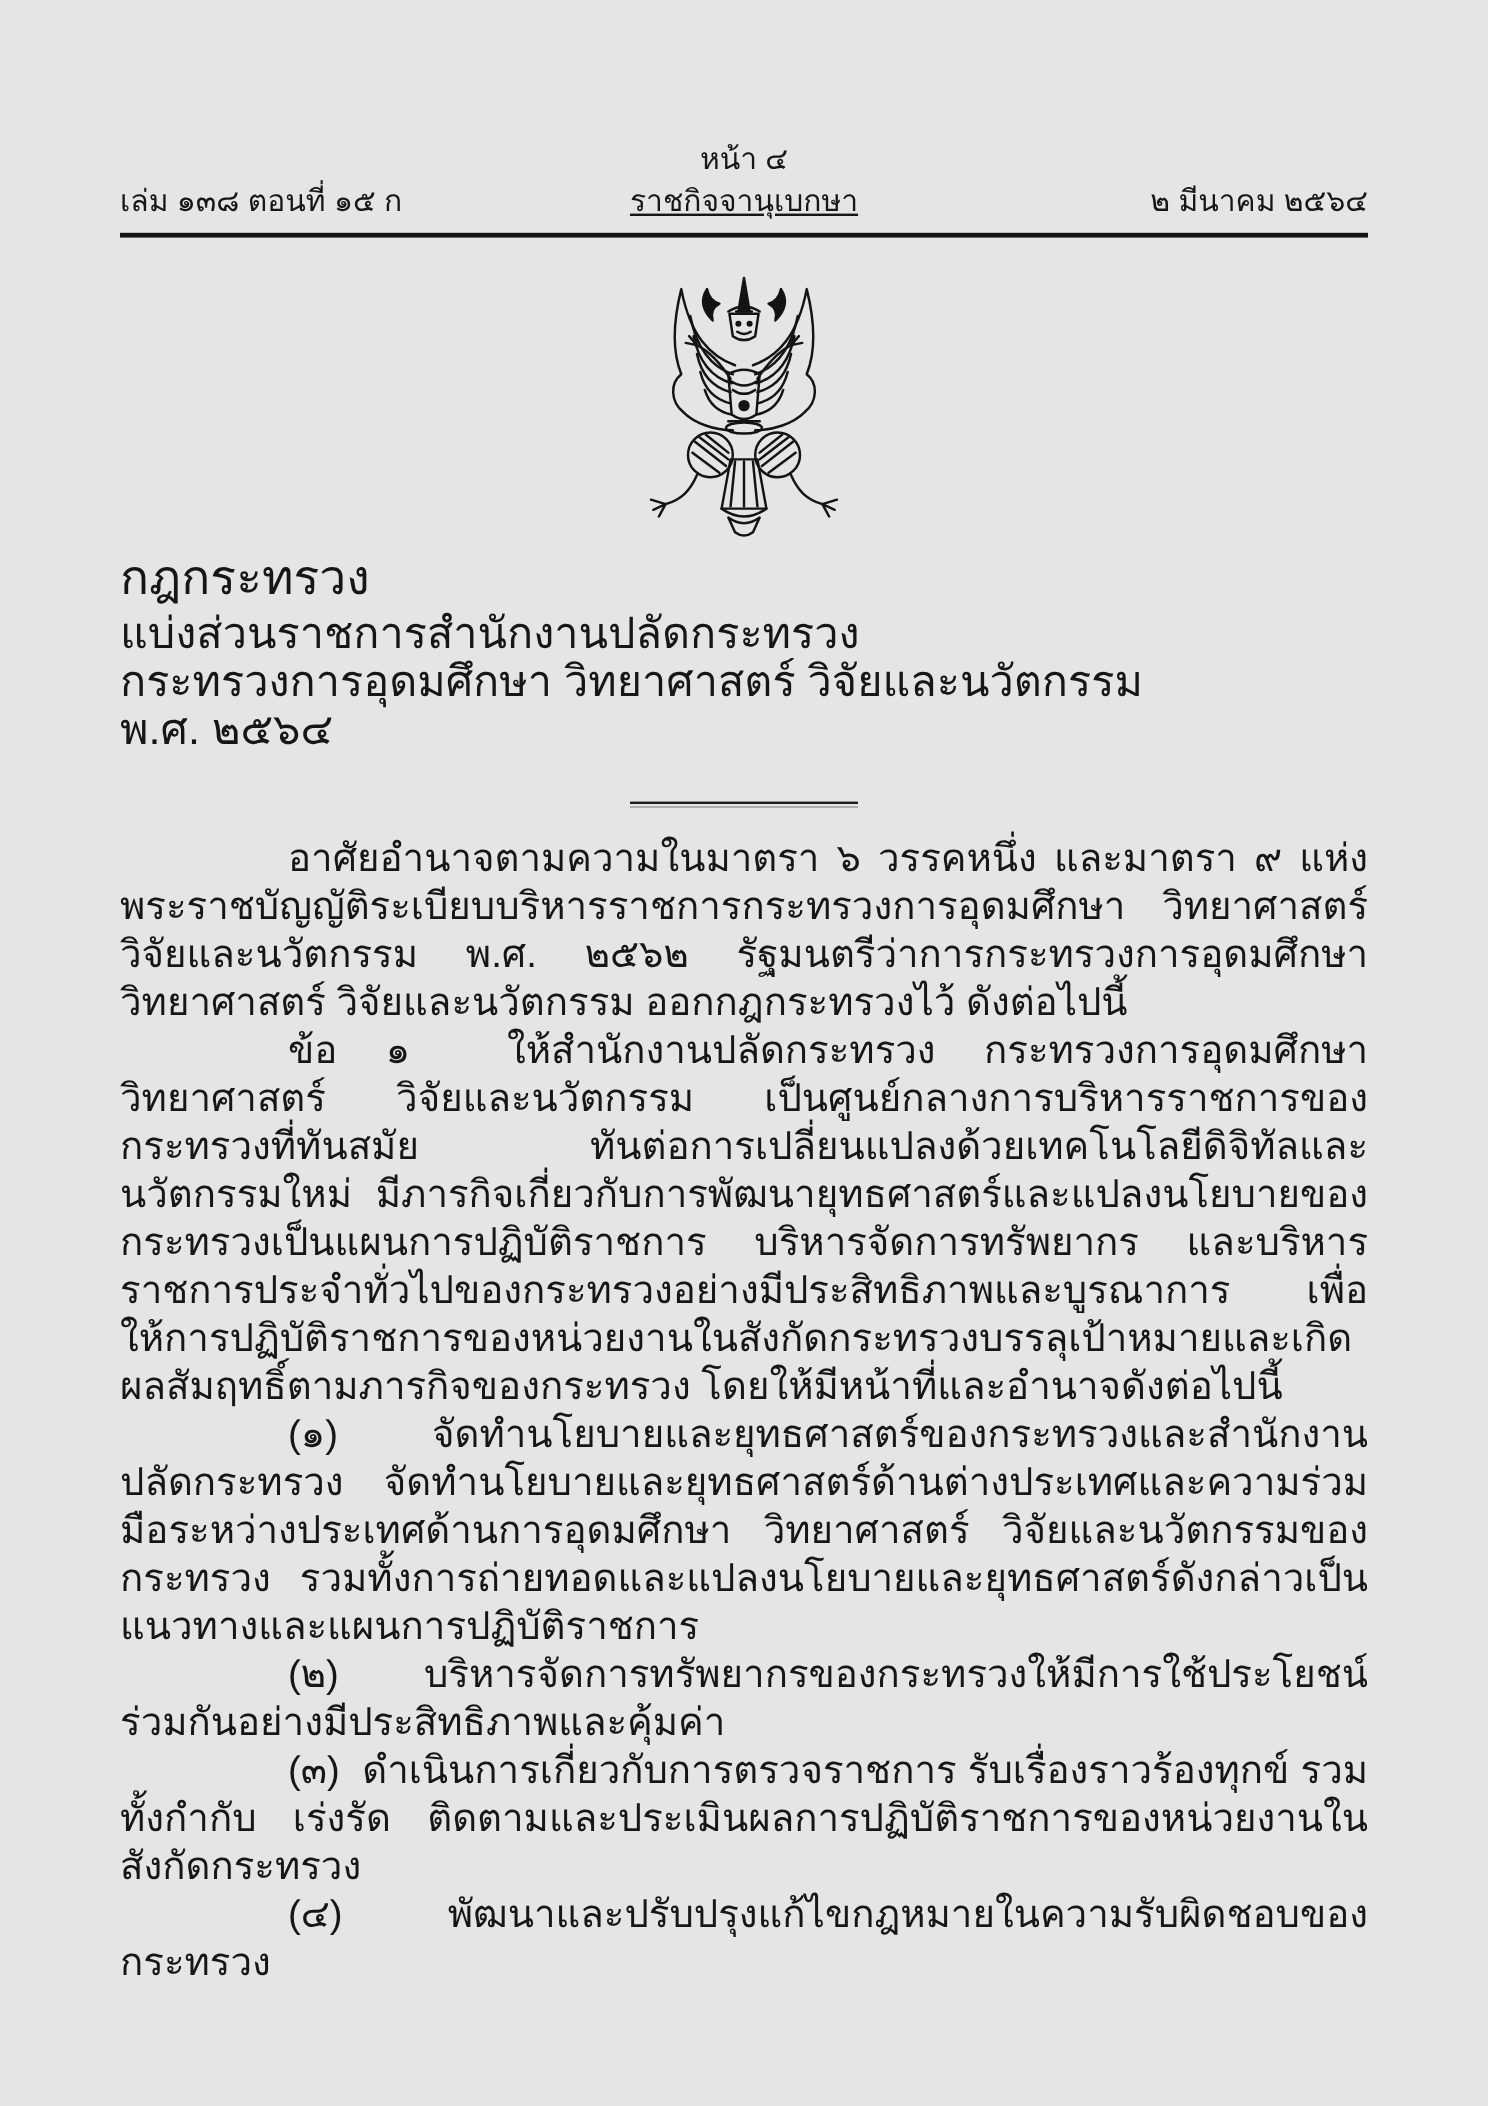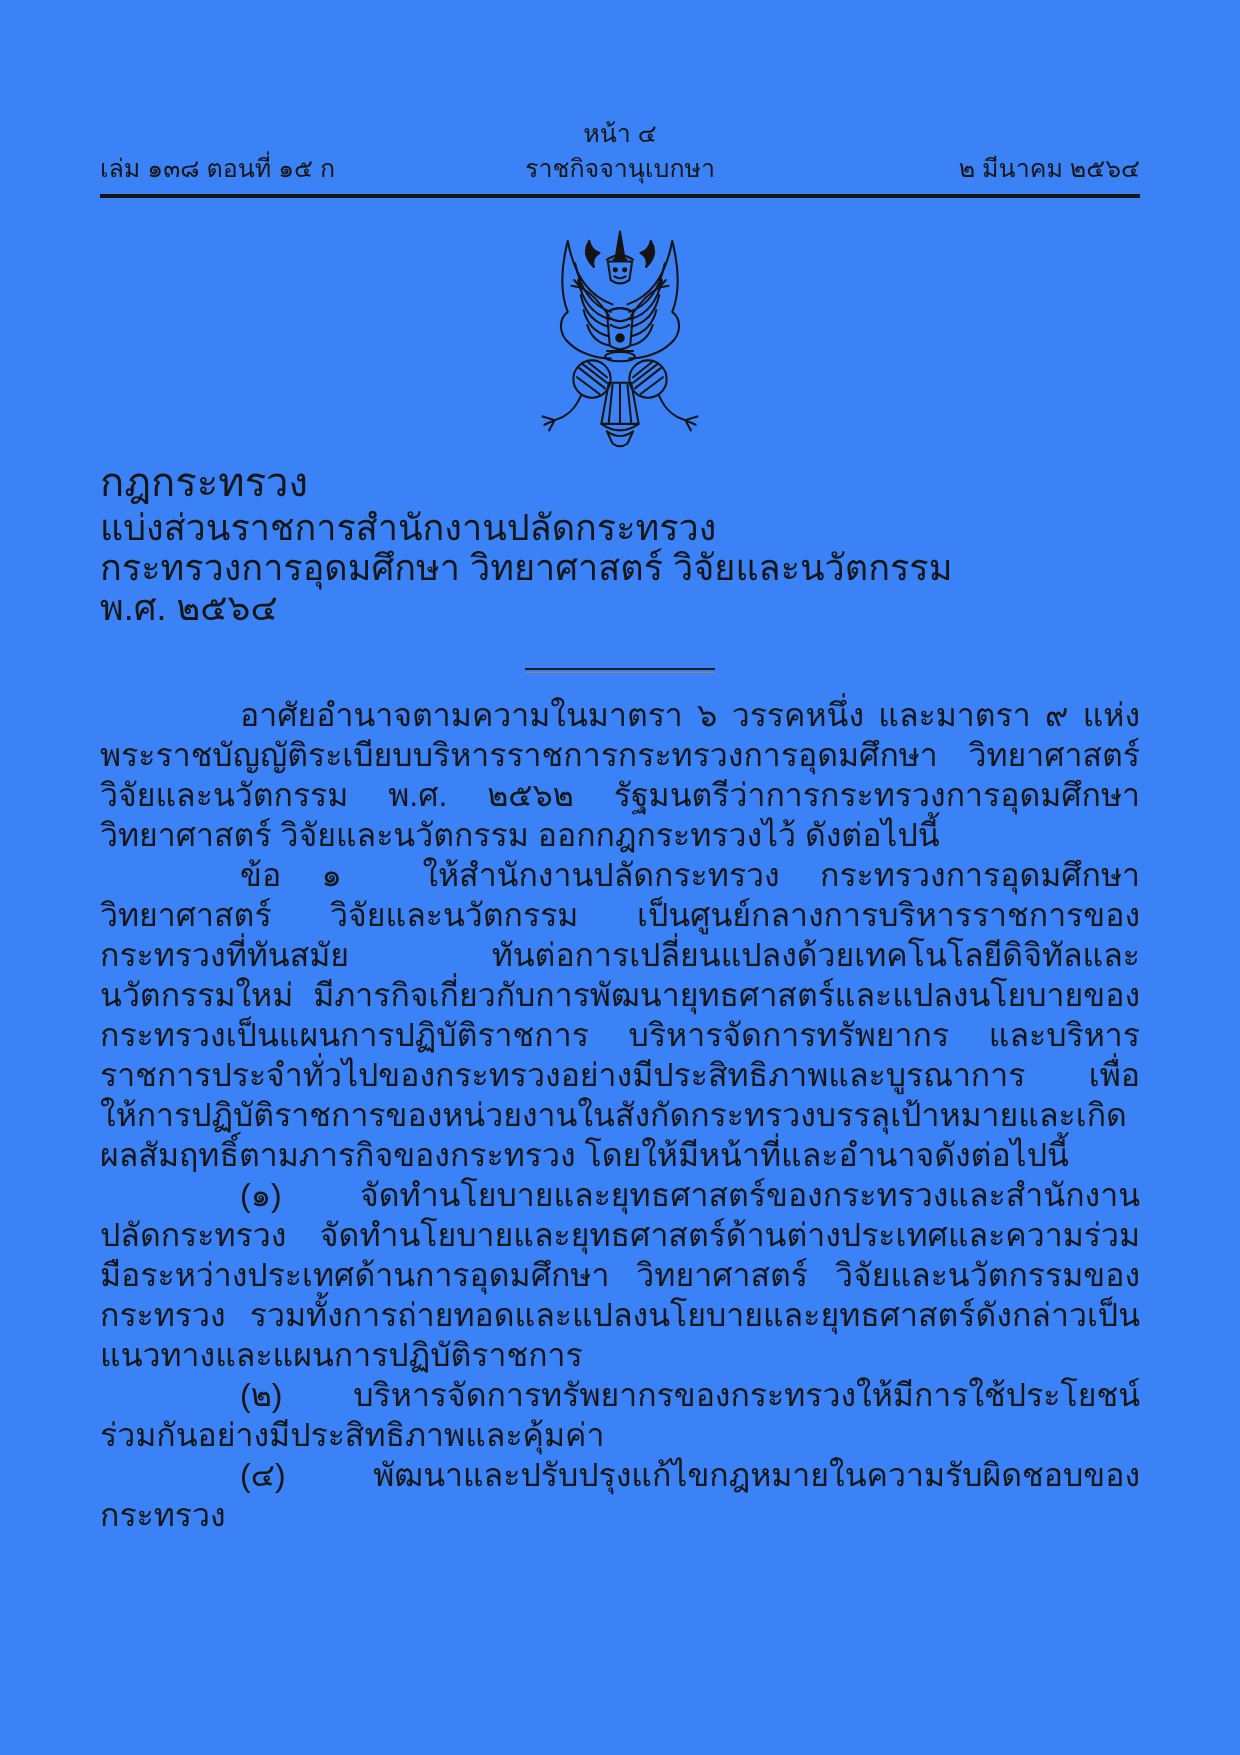--- a/index.html
+++ b/index.html
@@ -1,41 +1,41 @@
 <!DOCTYPE html>
 <html lang="th"><head>
 <meta charset="utf-8">
 <style>
   html,body{margin:0;padding:0;background:#ffffff;}
   .page{
     position:relative;
     width:1240px;height:1755px;
     margin:0 auto;
-    background:#3b82f6;
+    background:#e5e5e5;
     color:#161616;
     font-family:"Liberation Sans","DejaVu Sans",sans-serif;
     box-sizing:border-box;
     padding:118px 100px 0 100px;
     overflow:hidden;
   }
   .page-no{
     text-align:center;
     font-size:25px;
     line-height:30px;
   }
   .hdr-row{
     display:flex;
     justify-content:flex-start;
     align-items:baseline;
     font-size:25px;
     line-height:32px;
     margin-top:4px;
     padding-bottom:10px;
   }
-  .hdr-row .c{flex:1;text-align:center;}
+  .hdr-row .c{flex:1;text-align:center;text-decoration:underline;}
   .hdr-row .l{flex:1;text-align:left;}
   .hdr-row .r{flex:1;text-align:right;}
   .hdr-rule{
     height:0;
     border-top:4px solid #141414;
   }
   .emblem{
     width:190px;
     height:224px;
     margin:28px auto 0 auto;
@@ -151,16 +151,17 @@
   <div class="subtitle">กระทรวงการอุดมศึกษา วิทยาศาสตร์ วิจัยและนวัตกรรม</div>
   <div class="subtitle">พ.ศ. ๒๕๖๔</div>
 
   <div class="divider"></div>
 
   <div class="body-text">
     <p>อาศัยอำนาจตามความในมาตรา ๖ วรรคหนึ่ง และมาตรา ๙ แห่งพระราชบัญญัติระเบียบบริหารราชการกระทรวงการอุดมศึกษา วิทยาศาสตร์ วิจัยและนวัตกรรม พ.ศ. ๒๕๖๒ รัฐมนตรีว่าการกระทรวงการอุดมศึกษา วิทยาศาสตร์ วิจัยและนวัตกรรม ออกกฎกระทรวงไว้ ดังต่อไปนี้</p>
     <p>ข้อ ๑&nbsp; ให้สำนักงานปลัดกระทรวง กระทรวงการอุดมศึกษา วิทยาศาสตร์ วิจัยและนวัตกรรม เป็นศูนย์กลางการบริหารราชการของกระทรวงที่ทันสมัย ทันต่อการเปลี่ยนแปลงด้วยเทคโนโลยีดิจิทัลและนวัตกรรมใหม่ มีภารกิจเกี่ยวกับการพัฒนายุทธศาสตร์และแปลงนโยบายของกระทรวงเป็นแผนการปฏิบัติราชการ บริหารจัดการทรัพยากร และบริหารราชการประจำทั่วไปของกระทรวงอย่างมีประสิทธิภาพและบูรณาการ เพื่อให้การปฏิบัติราชการของหน่วยงานในสังกัดกระทรวงบรรลุเป้าหมายและเกิดผลสัมฤทธิ์ตามภารกิจของกระทรวง โดยให้มีหน้าที่และอำนาจดังต่อไปนี้</p>
     <p>(๑)&nbsp; จัดทำนโยบายและยุทธศาสตร์ของกระทรวงและสำนักงานปลัดกระทรวง จัดทำนโยบายและยุทธศาสตร์ด้านต่างประเทศและความร่วมมือระหว่างประเทศด้านการอุดมศึกษา วิทยาศาสตร์ วิจัยและนวัตกรรมของกระทรวง รวมทั้งการถ่ายทอดและแปลงนโยบายและยุทธศาสตร์ดังกล่าวเป็นแนวทางและแผนการปฏิบัติราชการ</p>
     <p>(๒)&nbsp; บริหารจัดการทรัพยากรของกระทรวงให้มีการใช้ประโยชน์ร่วมกันอย่างมีประสิทธิภาพและคุ้มค่า</p>
+    <p>(๓)&nbsp; ดำเนินการเกี่ยวกับการตรวจราชการ รับเรื่องราวร้องทุกข์ รวมทั้งกำกับ เร่งรัด ติดตามและประเมินผลการปฏิบัติราชการของหน่วยงานในสังกัดกระทรวง</p>
     <p>(๔)&nbsp; พัฒนาและปรับปรุงแก้ไขกฎหมายในความรับผิดชอบของกระทรวง</p>
   </div>
 
 </div>
 
 </body></html>

